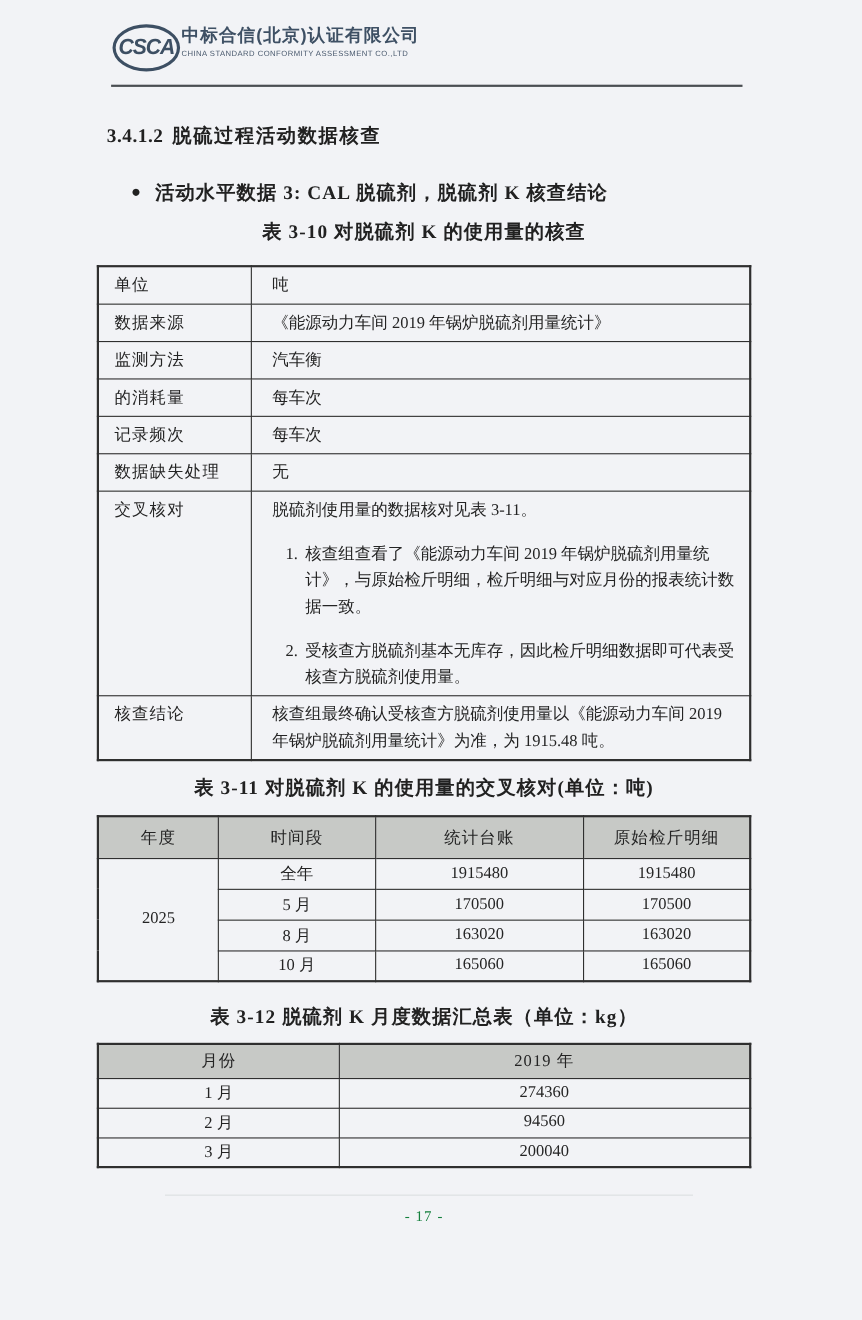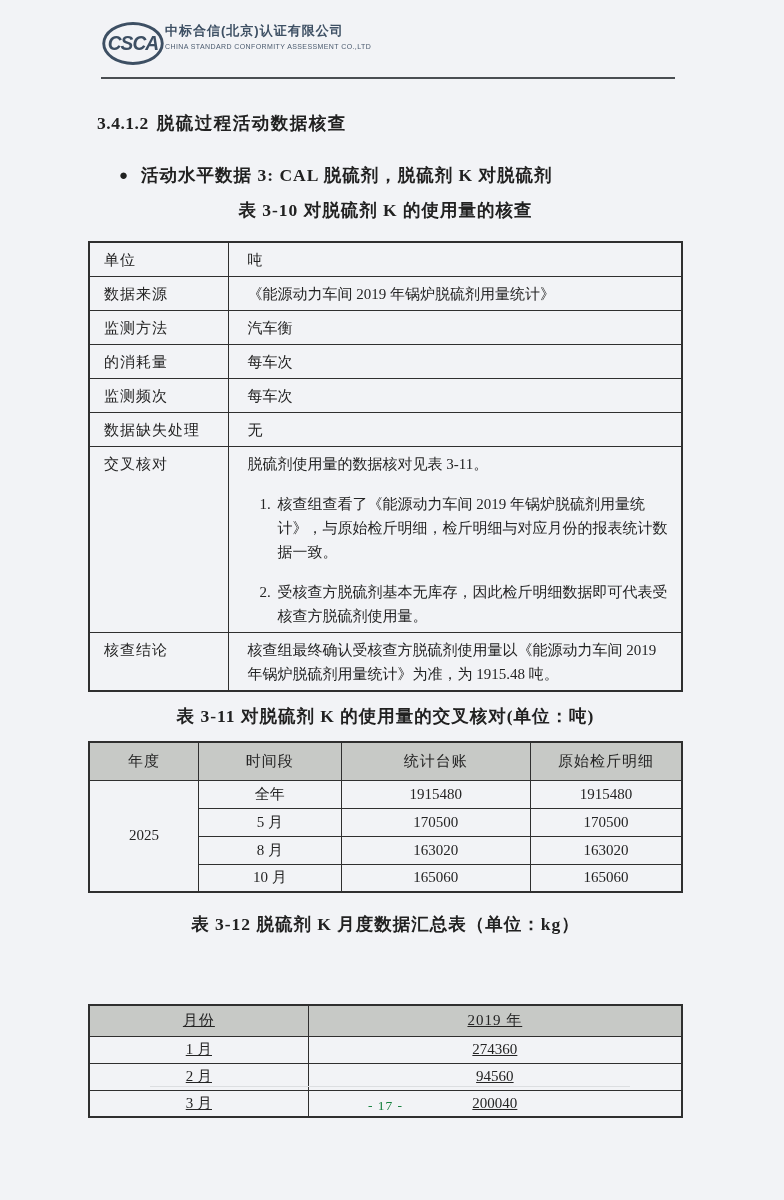--- a/index.html
+++ b/index.html
@@ -26,21 +26,21 @@
     border-radius:50%;
     display:flex; align-items:center; justify-content:center;
     font-family:"Liberation Sans","DejaVu Sans",sans-serif;
     font-weight:bold; font-style:italic;
     font-size:20px; letter-spacing:-1px;
     color:#3d4f63;
     transform:scaleX(0.96);
   }
   .company-zh {
     font-family:"Liberation Sans","DejaVu Sans",sans-serif;
-    font-size:13px; font-weight:bold; letter-spacing:1px;
+    font-size:16px; font-weight:bold; letter-spacing:1px;
     color:#3e5064;
   }
   .company-en {
     font-family:"Liberation Sans","DejaVu Sans",sans-serif;
     font-size:7px; letter-spacing:0.4px;
     color:#4a5a6e; margin-top:3px;
   }
   .header-rule {
     position:absolute; top:77px; left:101px;
     width:574px; height:2px; background:#4a4e52;
@@ -85,21 +85,21 @@
     padding:5px 12px 4px 14px;
   }
   #table-310 td.lbl { width:139px; letter-spacing:1px; }
   #table-310 td.val { padding-left:19px; }
   #table-310 tr.r-simple td { height:34px; }
   #table-310 ol { margin:0; padding-left:27px; }
   #table-310 li { padding-left:3px;margin-top:16px; }
 
   
   #table-311 { top:741px; }
-  #table-312 { top:1004px;text-decoration:underline; }
+  #table-312 { top:948px; }
   .t-grid th {
     background:#c7c9c6; font-weight:normal;
     text-align:center; letter-spacing:1px;
   }
   .t-grid td { text-align:center; vertical-align:middle; }
   #table-311 th { height:38px; }
   #table-311 td { height:28px; }
   #table-311 .c0 { width:110px; }
   #table-311 .c1 { width:143px; }
   #table-311 .c2 { width:190px;margin-top:48px; }
@@ -135,21 +135,21 @@
     </div>
   </div>
   <div class="header-rule"></div>
 
   <div class="section-heading">
     <span class="num">3.4.1.2</span><span>脱硫过程活动数据核查</span>
   </div>
 
   <div class="bullet-line">
     <span class="bullet">●</span>
-    <span>活动水平数据 3: CAL 脱硫剂，脱硫剂 K 对脱硫剂</span>
+    <span>活动水平数据 3: CAL 脱硫剂，脱硫剂 K 核查结论</span>
   </div>
 
   <div class="tbl-title" id="title-310">表 3-10 对脱硫剂 K 的使用量的核查</div>
   <table class="t" id="table-310">
     <tbody>
       <tr class="r-simple">
         <td class="lbl">单位</td>
         <td class="val">吨</td>
       </tr>
       <tr class="r-simple">
@@ -158,21 +158,21 @@
       </tr>
       <tr class="r-simple">
         <td class="lbl">监测方法</td>
         <td class="val">汽车衡</td>
       </tr>
       <tr class="r-simple">
         <td class="lbl">的消耗量</td>
         <td class="val">每车次</td>
       </tr>
       <tr class="r-simple">
-        <td class="lbl">监测频次</td>
+        <td class="lbl">记录频次</td>
         <td class="val">每车次</td>
       </tr>
       <tr class="r-simple">
         <td class="lbl">数据缺失处理</td>
         <td class="val">无</td>
       </tr>
       <tr>
         <td class="lbl">交叉核对</td>
         <td class="val">
           <div>脱硫剂使用量的数据核对见表 3-11。</div>

